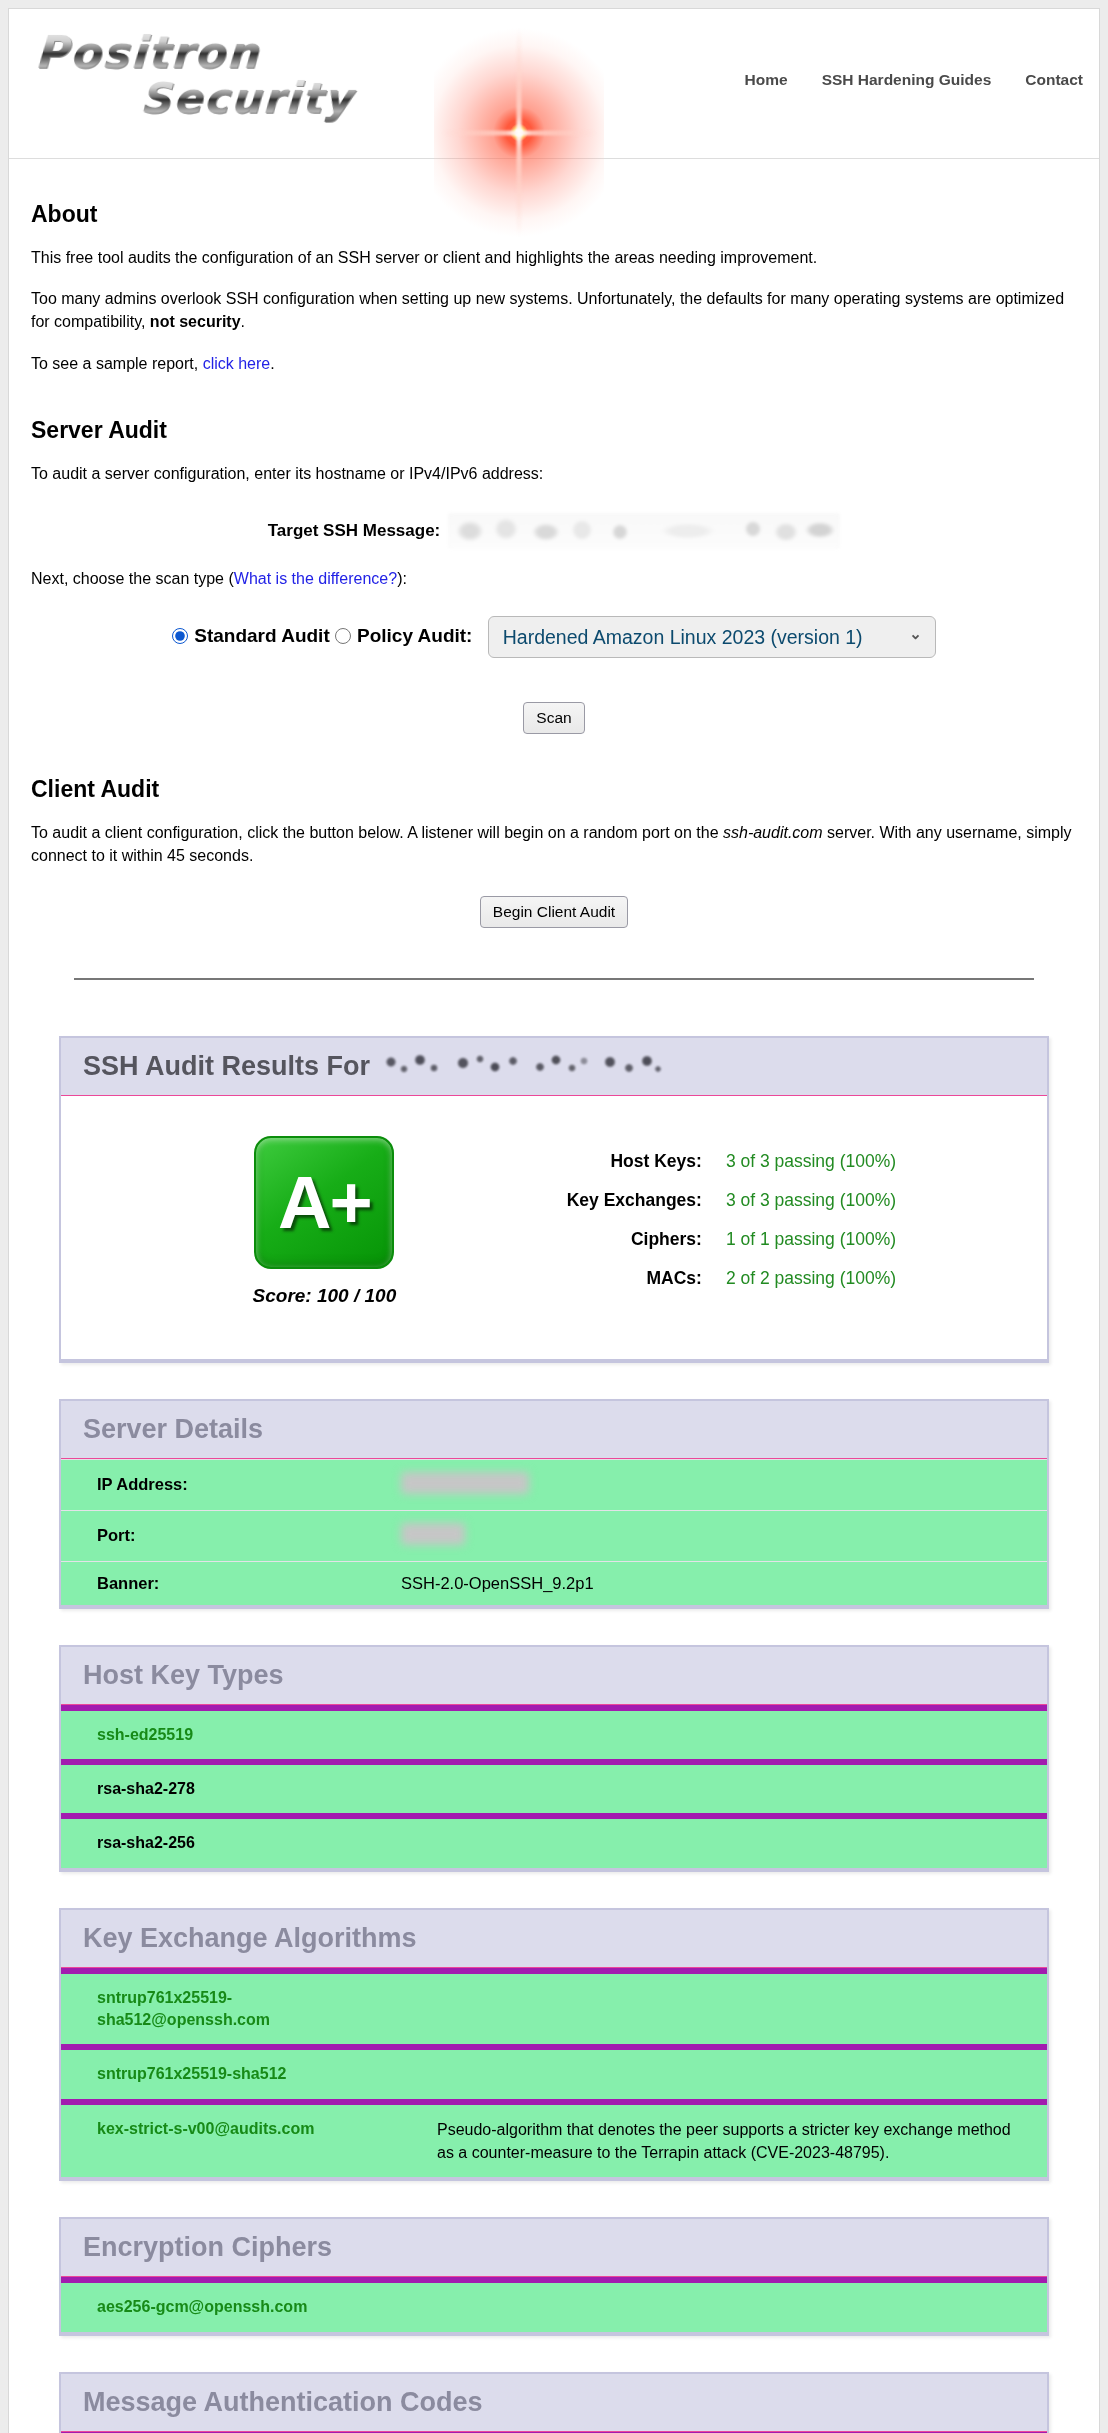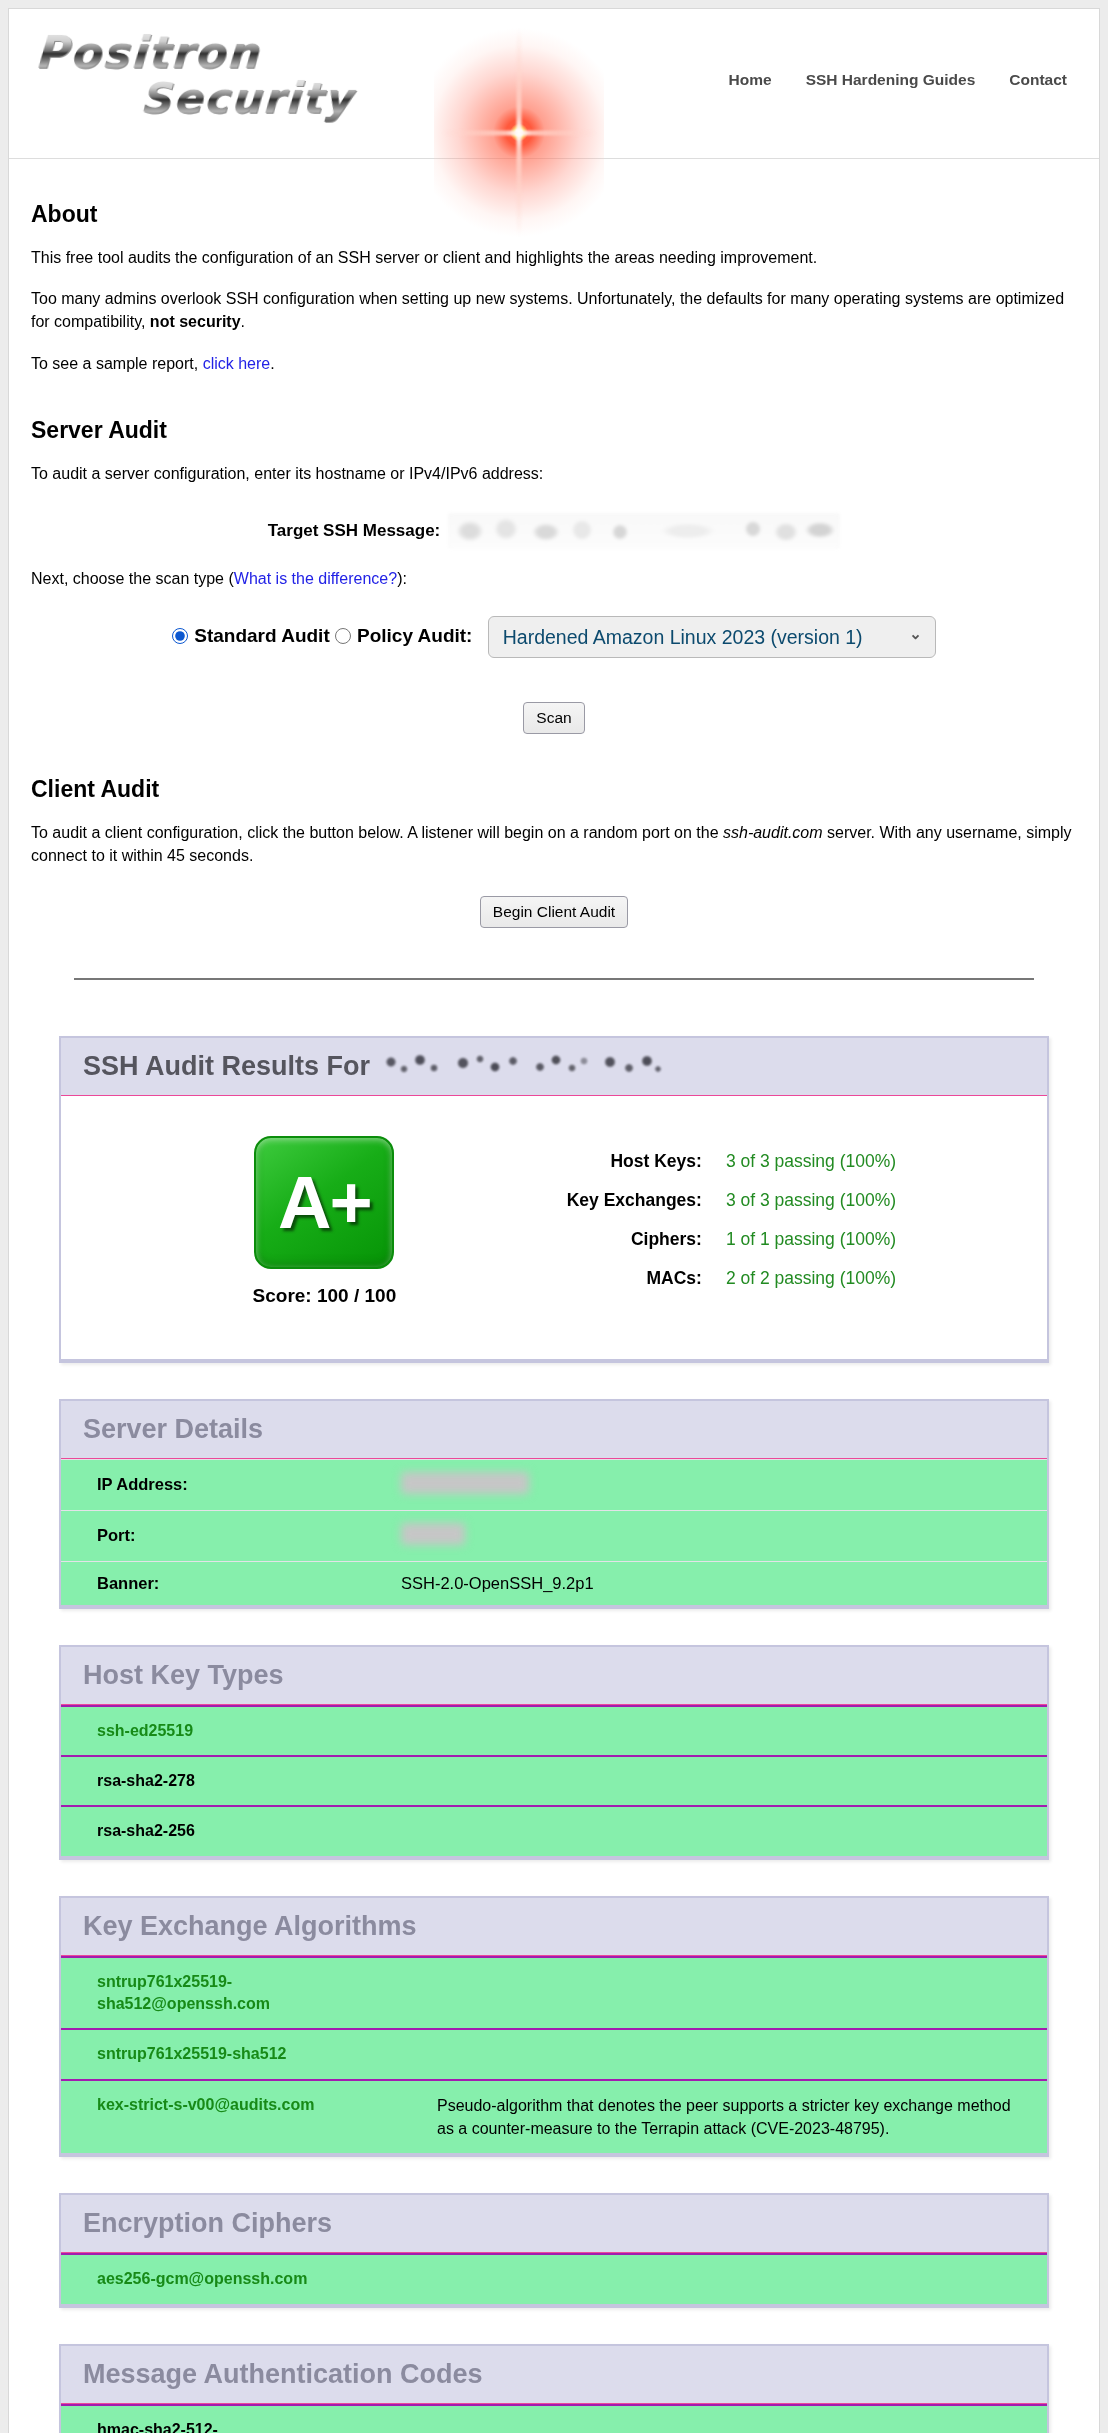--- a/index.html
+++ b/index.html
@@ -31,21 +31,21 @@
   #logo-line1 { font-size:44px; }
   #logo-line2 { font-size:42px; margin:-4px 0 0 105px; }
   #logo-flare { position:absolute; left:395px; top:-12px; width:170px; height:235px; pointer-events:none;
     background:radial-gradient(circle at 50% 50%, #fff 0 3px, #ffe27a 5px, rgba(255,80,50,.95) 9px 13px,
       rgba(255,110,85,.65) 26px, rgba(255,150,135,.38) 42%, rgba(255,205,195,.18) 60%, rgba(255,230,225,0) 72%);
   }
   .ray-v { position:absolute; left:50%; top:6%; width:5px; height:88%; transform:translateX(-50%); filter:blur(1px);
     background:linear-gradient(180deg, transparent, rgba(255,215,205,.85) 42%, #fff 50%, rgba(255,215,205,.85) 58%, transparent); }
   .ray-h { position:absolute; top:50%; left:4%; height:5px; width:92%; transform:translateY(-50%); filter:blur(1px);
     background:linear-gradient(90deg, transparent, rgba(255,215,205,.85) 42%, #fff 50%, rgba(255,215,205,.85) 58%, transparent); }
-  #main-nav { position:absolute; right:32px; top:62px; display:flex; gap:34px; }
+  #main-nav { position:absolute; right:16px; top:62px; display:flex; gap:34px; }
   #main-nav a { color:#4a4a4a; font-size:15.5px; font-weight:bold; text-decoration:none; cursor:pointer; }
 
   
   h2.section { font-size:23px; font-weight:bold; margin:42px 0 10px; }
   p.body { font-size:16px; line-height:1.45; margin:18px 0; }
   a.textlink { color:#2222e6; text-decoration:none; cursor:pointer; }
 
   
   .target-row { margin:28px 0 10px; text-align:center; }
   .target-label { font-weight:bold; font-size:17px; vertical-align:middle; margin-right:8px; }
@@ -90,21 +90,21 @@
 
   
   #results-body { background:#fff; display:flex; justify-content:center; gap:60px; padding:40px 20px 52px; }
   .grade-col { width:225px; text-align:center; }
   #grade-badge { width:140px; height:133px; margin:0 auto; border-radius:17px;
     background:linear-gradient(145deg,#3ecb3e 0%,#17ad17 45%,#069406 100%);
     border:2px solid #0b8d0b;
     box-shadow:inset 0 2px 6px rgba(255,255,255,.45), inset 0 -4px 8px rgba(0,60,0,.25);
     display:flex; align-items:center; justify-content:center; }
   #grade-text { font-size:74px; font-weight:bold; color:#fff; text-shadow:3px 3px 3px rgba(0,0,0,.55); letter-spacing:-2px; }
-  .score { margin-top:16px; font-size:19px; font-weight:bold; }
+  .score { margin-top:16px; font-size:19px; font-weight:bold;font-style:italic; }
   .stats { margin-top:6px; }
   .stat-row { display:flex; padding:9px 0; font-size:17.5px; }
   .stat-label { width:205px; text-align:right; font-weight:bold; }
   .stat-value { padding-left:24px; color:#228b22; }
 
   
   .smudge-wrap { display:inline-block; vertical-align:-4px; margin-left:12px; line-height:0; }
   .smudge { display:inline-block; height:28px; margin-right:9px; filter:blur(1px); opacity:.9; }
   .smudge.s1 { width:62px;
     background:radial-gradient(circle 7px at 9px 11px,#4a4a55 55%,transparent 72%),
@@ -129,21 +129,21 @@
 
   .blob-sm { display:inline-block; height:22px; border-radius:4px; background:#c6c6c6; filter:blur(4px); }
   .blob-ip { width:128px; } .blob-port { width:64px; }
 
   
   .drow { display:flex; align-items:center; padding:12px 0; border-top:1px solid #e3e3e8; font-size:16.5px; min-height:44px; }
   .drow:first-of-type { border-top:none; }
   .dlabel { width:340px; padding-left:36px; font-weight:bold; }
   .dvalue { flex:1; }
 
-  .trow { display:flex; padding:13px 0; border-top:2px solid #a21caf; font-size:16px; }
+  .trow { display:flex; padding:13px 0; border-top:6px solid #a21caf; font-size:16px; }
   .trow:first-of-type { border-top:none; }
   .tname { width:286px; padding-left:36px; font-weight:bold; line-height:1.4; overflow-wrap:break-word; }
   .tname.pass { color:#178a17; }
   .tnote { flex:1; padding:0 30px 0 90px; line-height:1.45; }
   .it { font-style:italic; }
 </style>
 </head>
 <body>
 
 <div id="viewport">

